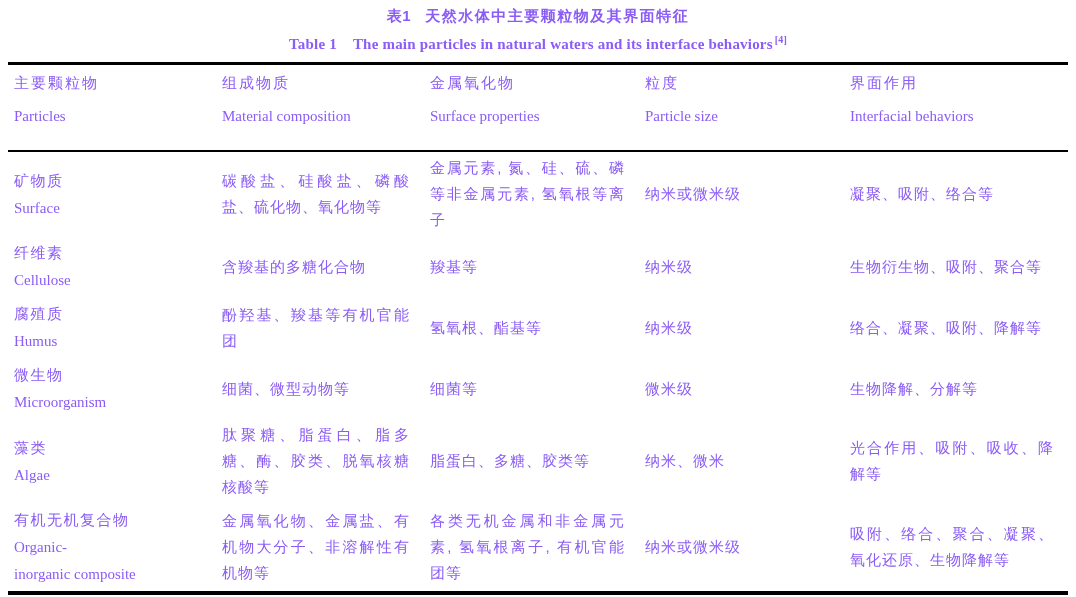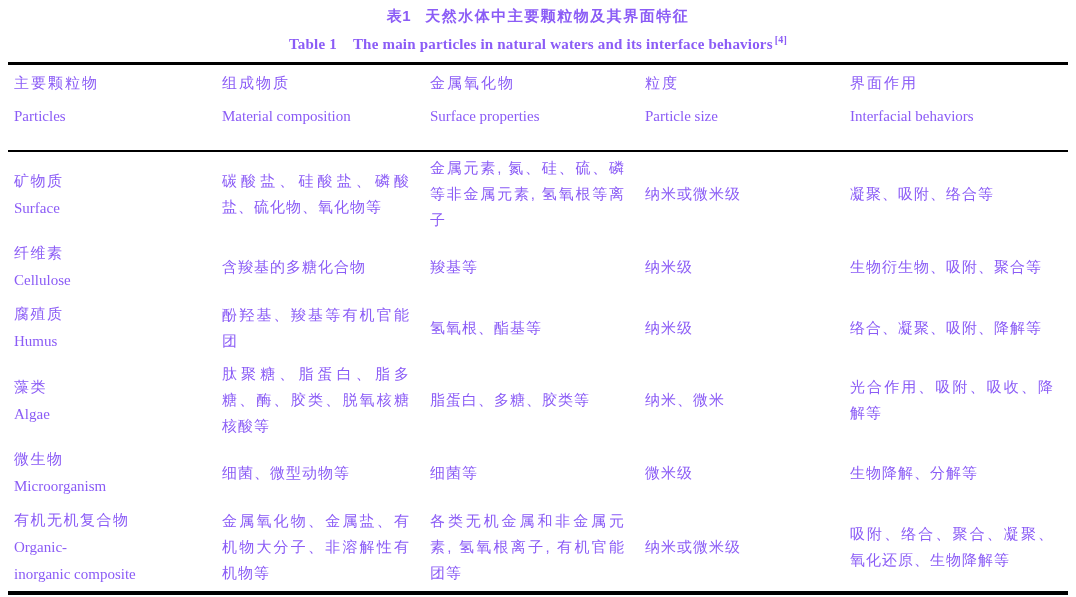--- a/index.html
+++ b/index.html
@@ -125,37 +125,37 @@
             <div class="p-zh">腐殖质</div>
             <div class="p-en">Humus</div>
           </td>
           <td class="c-zh">酚羟基、羧基等有机官能团</td>
           <td class="c-zh">氢氧根、酯基等</td>
           <td class="c-zh">纳米级</td>
           <td class="c-zh">络合、凝聚、吸附、降解等</td>
         </tr>
         <tr>
           <td>
+            <div class="p-zh">微生物</div>
+            <div class="p-en">Microorganism</div>
+          </td>
+          <td class="c-zh">细菌、微型动物等</td>
+          <td class="c-zh">细菌等</td>
+          <td class="c-zh">微米级</td>
+          <td class="c-zh">生物降解、分解等</td>
+        </tr>
+        <tr>
+          <td>
             <div class="p-zh">藻类</div>
             <div class="p-en">Algae</div>
           </td>
           <td class="c-zh">肽聚糖、脂蛋白、脂多糖、酶、胶类、脱氧核糖核酸等</td>
           <td class="c-zh">脂蛋白、多糖、胶类等</td>
           <td class="c-zh">纳米、微米</td>
           <td class="c-zh">光合作用、吸附、吸收、降解等</td>
-        </tr>
-        <tr>
-          <td>
-            <div class="p-zh">微生物</div>
-            <div class="p-en">Microorganism</div>
-          </td>
-          <td class="c-zh">细菌、微型动物等</td>
-          <td class="c-zh">细菌等</td>
-          <td class="c-zh">微米级</td>
-          <td class="c-zh">生物降解、分解等</td>
         </tr>
         <tr>
           <td>
             <div class="p-zh">有机无机复合物</div>
             <div class="p-en">Organic-
 inorganic composite</div>
           </td>
           <td class="c-zh">金属氧化物、金属盐、有机物大分子、非溶解性有机物等</td>
           <td class="c-zh">各类无机金属和非金属元素, 氢氧根离子, 有机官能团等</td>
           <td class="c-zh">纳米或微米级</td>

